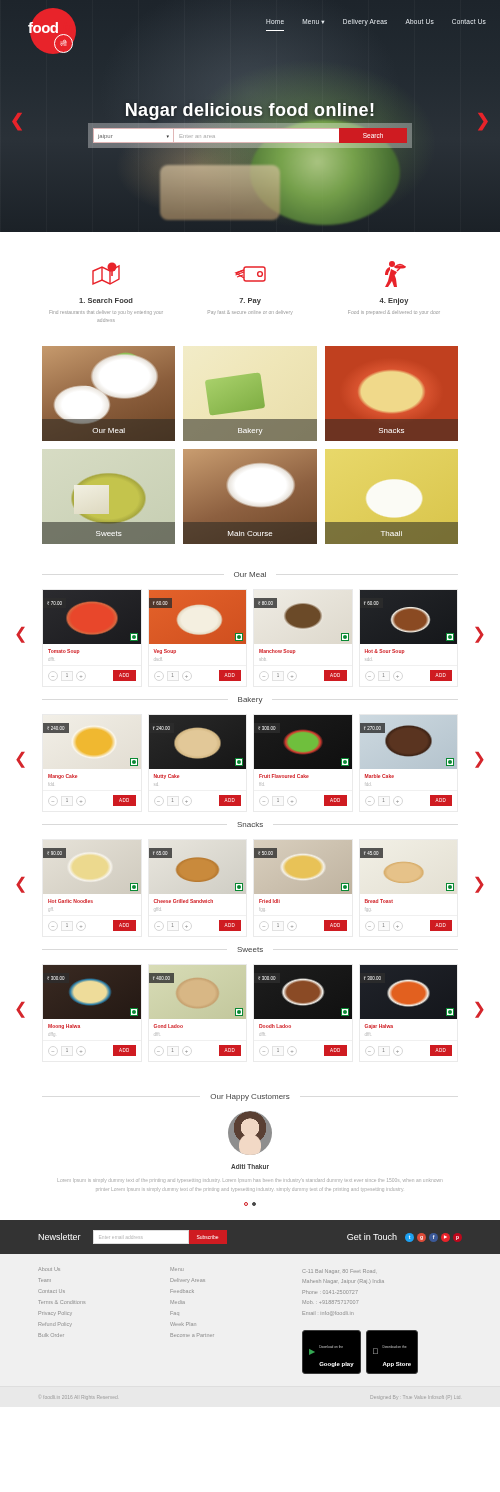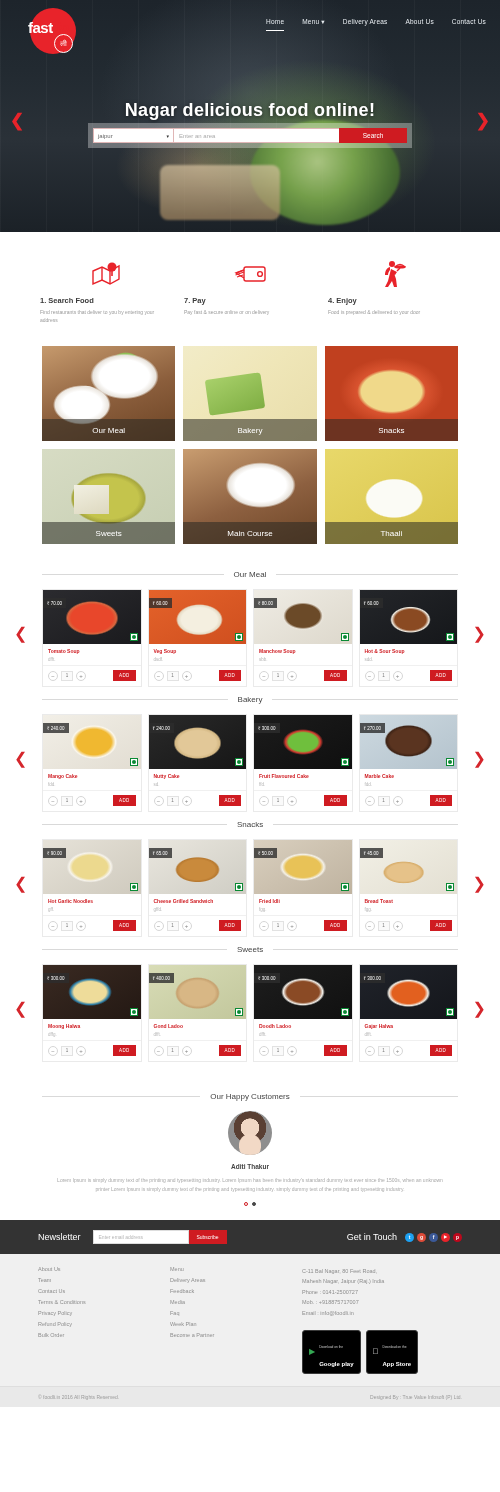--- a/index.html
+++ b/index.html
@@ -94,21 +94,21 @@
   }
   .nav-link.active::after{
     content:""; position:absolute; left:0; right:0; bottom:-2px;
     height:1.5px; background:#fff;
   }
 
   
   .steps{
     display:flex; padding:26px 34px 22px; background:#fff;
   }
-  .step{ flex:1; padding:0 6px; }
+  .step{ flex:1; text-align:center; padding:0 6px; }
   .step-icon{ height:32px; display:flex; align-items:center; justify-content:center; color:#e8232a; }
   .step-title{ font-size:7.5px; font-weight:bold; color:#3a3a3a; margin-top:6px; }
   .step-desc{ font-size:5px; color:#9a9a9a; line-height:1.5; margin-top:4px; }
 
   
   .cats{
     display:grid; grid-template-columns:repeat(3,1fr); gap:8px;
     padding:0 42px 18px;
   }
   .cat{ position:relative; height:95px; overflow:hidden; }
@@ -294,21 +294,21 @@
 </head>
 <body>
 
 <div class="hero">
   <div class="hero-food"></div>
   <div class="hero-bowl"></div>
 
   <div class="navbar">
     <div class="logo">
       <div class="logo-circle"></div>
-      <div class="logo-text"><span>fast</span><span class="dotin">.in</span></div>
+      <div class="logo-text"><span>food</span><span class="dotin">.in</span></div>
       <div class="logo-badge">ली</div>
     </div>
     <div class="nav-links">
       <div class="nav-link active">Home</div>
       <div class="nav-link">Menu ▾</div>
       <div class="nav-link">Delivery Areas</div>
       <div class="nav-link">About Us</div>
       <div class="nav-link">Contact Us</div>
     </div>
   </div>

